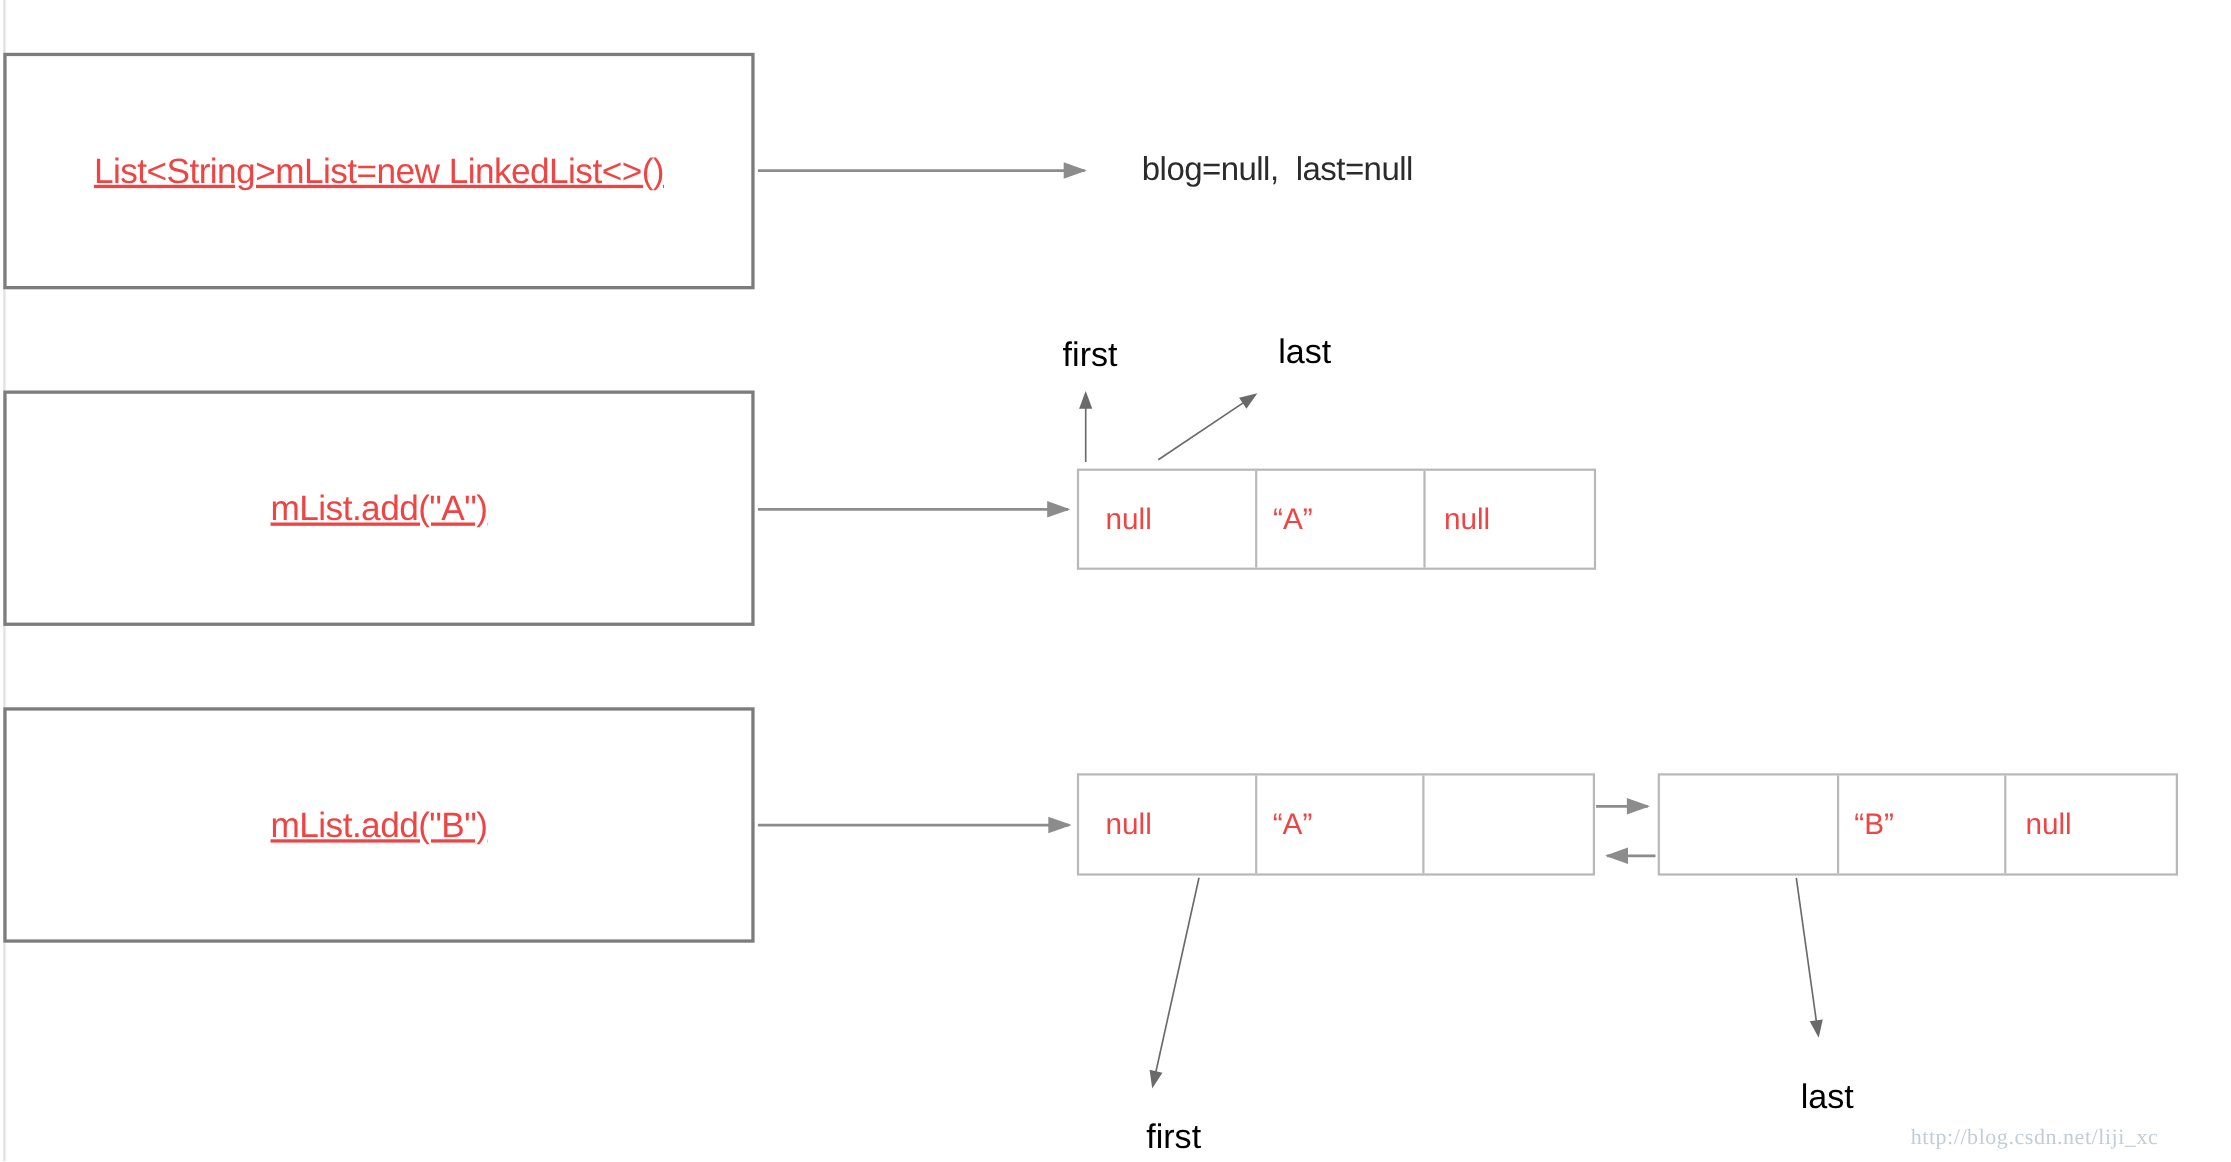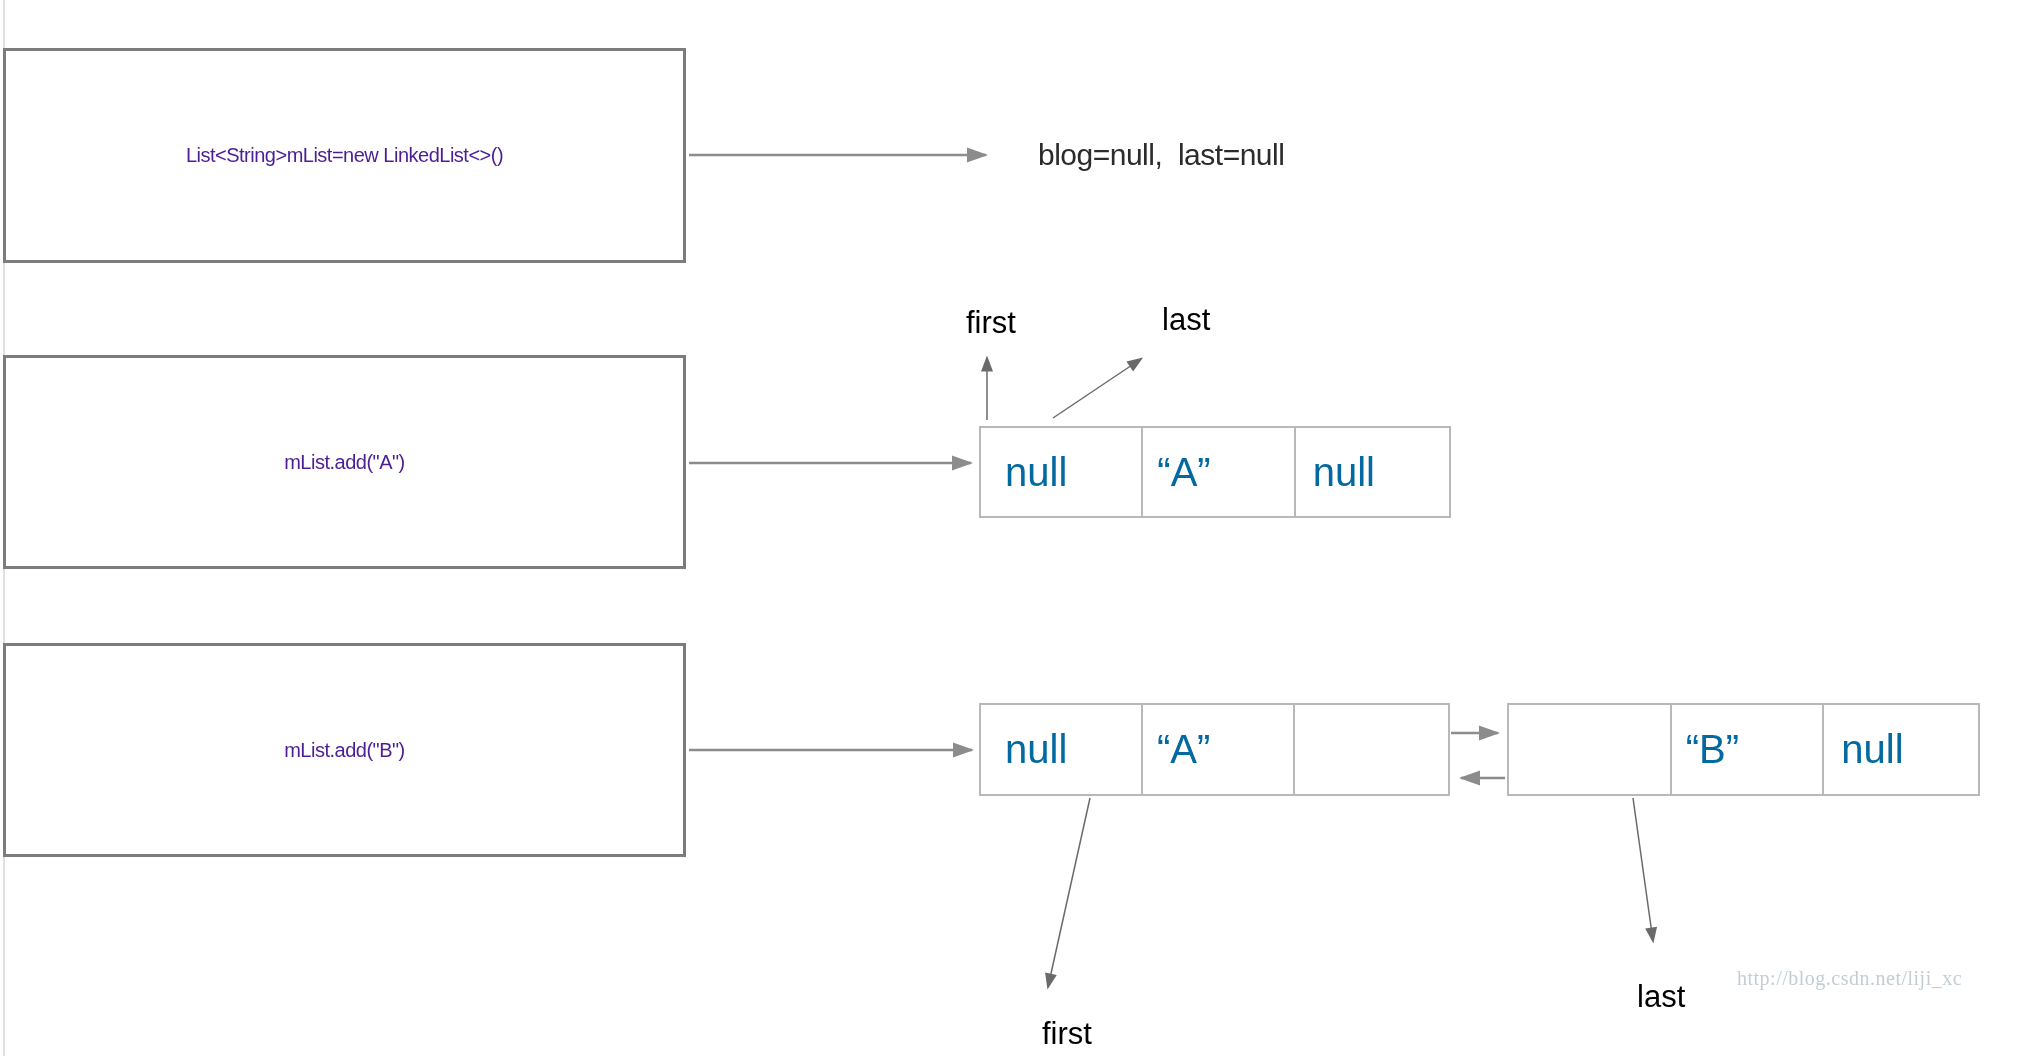--- a/index.html
+++ b/index.html
@@ -29,24 +29,25 @@
     left: 3px;
     width: 683px;
     border: 3px solid #7c7c7c;
     background: #ffffff;
     box-sizing: border-box;
     display: flex;
     align-items: center;
     justify-content: center;
   }
   .code-box .code-text {
-    font-size: 20px;
+    font-size: 32px;
     letter-spacing: -0.5px;
-    color: #4c1d95;
+    color: #ef4444;
     white-space: pre;
+    text-decoration: underline;
   }
   #box-step1 { top: 48px;  height: 215px; }
   #box-step2 { top: 355px; height: 214px; }
   #box-step3 { top: 643px; height: 214px; }
 
   
   .node {
     position: absolute;
     border: 2px solid #b8b8b8;
     background: #ffffff;
@@ -54,22 +55,22 @@
     display: flex;
   }
   #node-single { left: 979px; top: 426px; width: 472px; height: 92px; }
   #node-pair-a { left: 979px; top: 703px; width: 471px; height: 93px; }
   #node-pair-b { left: 1507px; top: 703px; width: 473px; height: 93px; }
   .node .cell {
     flex: 1 1 0;
     display: flex;
     align-items: center;
     box-sizing: border-box;
-    font-size: 40px;
-    color: #0369a1;
+    font-size: 27px;
+    color: #ef4444;
     white-space: pre;
   }
   .node .cell:nth-child(1) { border-right: 2px solid #b8b8b8; padding-left: 24px; }
   .node .cell:nth-child(2) { border-right: 2px solid #b8b8b8; padding-left: 14px; }
   .node .cell:nth-child(3) { padding-left: 17px; }
 
   
   .ptr-label {
     position: absolute;
     font-size: 31px;
@@ -89,21 +90,21 @@
     white-space: pre;
   }
   #label-first-mid  { left: 966px;  top: 307px; }
   #label-last-mid   { left: 1162px; top: 304px; }
   #label-first-bot  { left: 1042px; top: 1018px; }
   #label-last-bot   { left: 1637px; top: 981px; }
 
   #watermark {
     position: absolute;
     left: 1737px;
-    top: 968px;
+    top: 1024px;
     font-family: "Liberation Serif", "DejaVu Serif", serif;
     font-size: 20px;
     letter-spacing: 0.5px;
     color: #c3cdd5;
     line-height: 1;
     white-space: pre;
   }
 </style>
 </head>
 <body>

